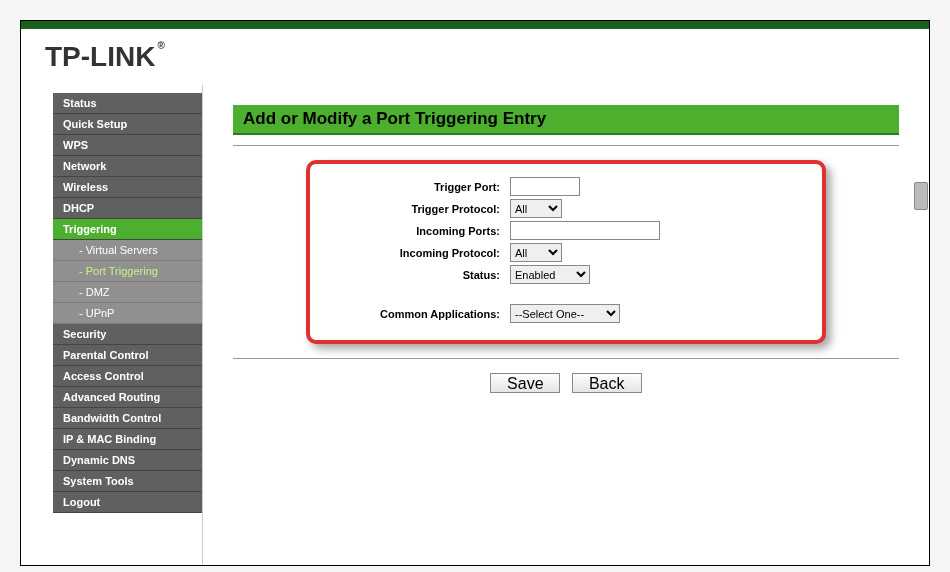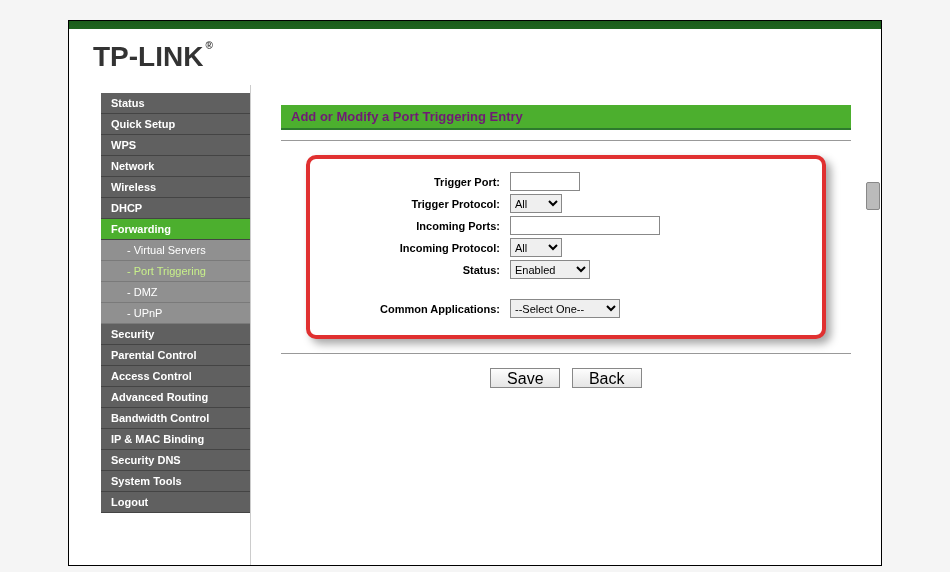--- a/index.html
+++ b/index.html
@@ -4,21 +4,21 @@
 <style>
   * { box-sizing: border-box; }
   body {
     margin: 0;
     padding: 20px;
     background: #f5f5f5;
     font-family: Arial, sans-serif;
     font-size: 12px;
   }
   .frame {
-    width: 814px;
+    width: 910px;
     margin: 0 auto;
     border: 1px solid #000;
     background: #fff;
   }
   .header {
     background: linear-gradient(to bottom, #1a5c1a 0%, #2d7a2d 50%, #1a5c1a 100%);
     padding: 8px 0 0 0;
   }
   .header-inner {
     background: #fff;
@@ -69,24 +69,24 @@
     cursor: pointer;
   }
   .sub-item.active { color: #c8f08a; font-weight: normal; }
   .content {
     flex: 1;
     padding: 20px 30px;
     overflow: auto;
   }
   .title-bar {
     background: #4caf2e;
-    color: #701a75;
+    color: #000000;
     font-weight: bold;
     padding: 4px 10px;
-    font-size: 13px;
+    font-size: 17px;
     border-bottom: 2px solid #2d7a2d;
   }
   hr.sep {
     border: none;
     border-top: 1px solid #999;
     margin: 10px 0 14px 0;
   }
   .form-box {
     position: relative;
     border: 4px solid #e03030;
@@ -165,32 +165,32 @@
 
   <div class="body" style="position:relative;">
 
     <div class="sidebar" id="sidebar">
         <div class="nav-item"><span>Status</span></div>
         <div class="nav-item"><span>Quick Setup</span></div>
         <div class="nav-item"><span>WPS</span></div>
         <div class="nav-item"><span>Network</span></div>
         <div class="nav-item"><span>Wireless</span></div>
         <div class="nav-item"><span>DHCP</span></div>
-        <div class="nav-item active"><span>Forwarding</span></div>
+        <div class="nav-item active"><span>Triggering</span></div>
         <div class="sub-item"><span>- Virtual Servers</span></div>
         <div class="sub-item active"><span>- Port Triggering</span></div>
         <div class="sub-item"><span>- DMZ</span></div>
         <div class="sub-item"><span>- UPnP</span></div>
         <div class="nav-item"><span>Security</span></div>
         <div class="nav-item"><span>Parental Control</span></div>
         <div class="nav-item"><span>Access Control</span></div>
         <div class="nav-item"><span>Advanced Routing</span></div>
         <div class="nav-item"><span>Bandwidth Control</span></div>
         <div class="nav-item"><span>IP &amp; MAC Binding</span></div>
-        <div class="nav-item"><span>Security DNS</span></div>
+        <div class="nav-item"><span>Dynamic DNS</span></div>
         <div class="nav-item"><span>System Tools</span></div>
         <div class="nav-item"><span>Logout</span></div>
       </div>
 
     <div class="content">
 
       <div class="title-bar">
         <span>Add or Modify a Port Triggering Entry</span>
       </div>
       <hr class="sep">

